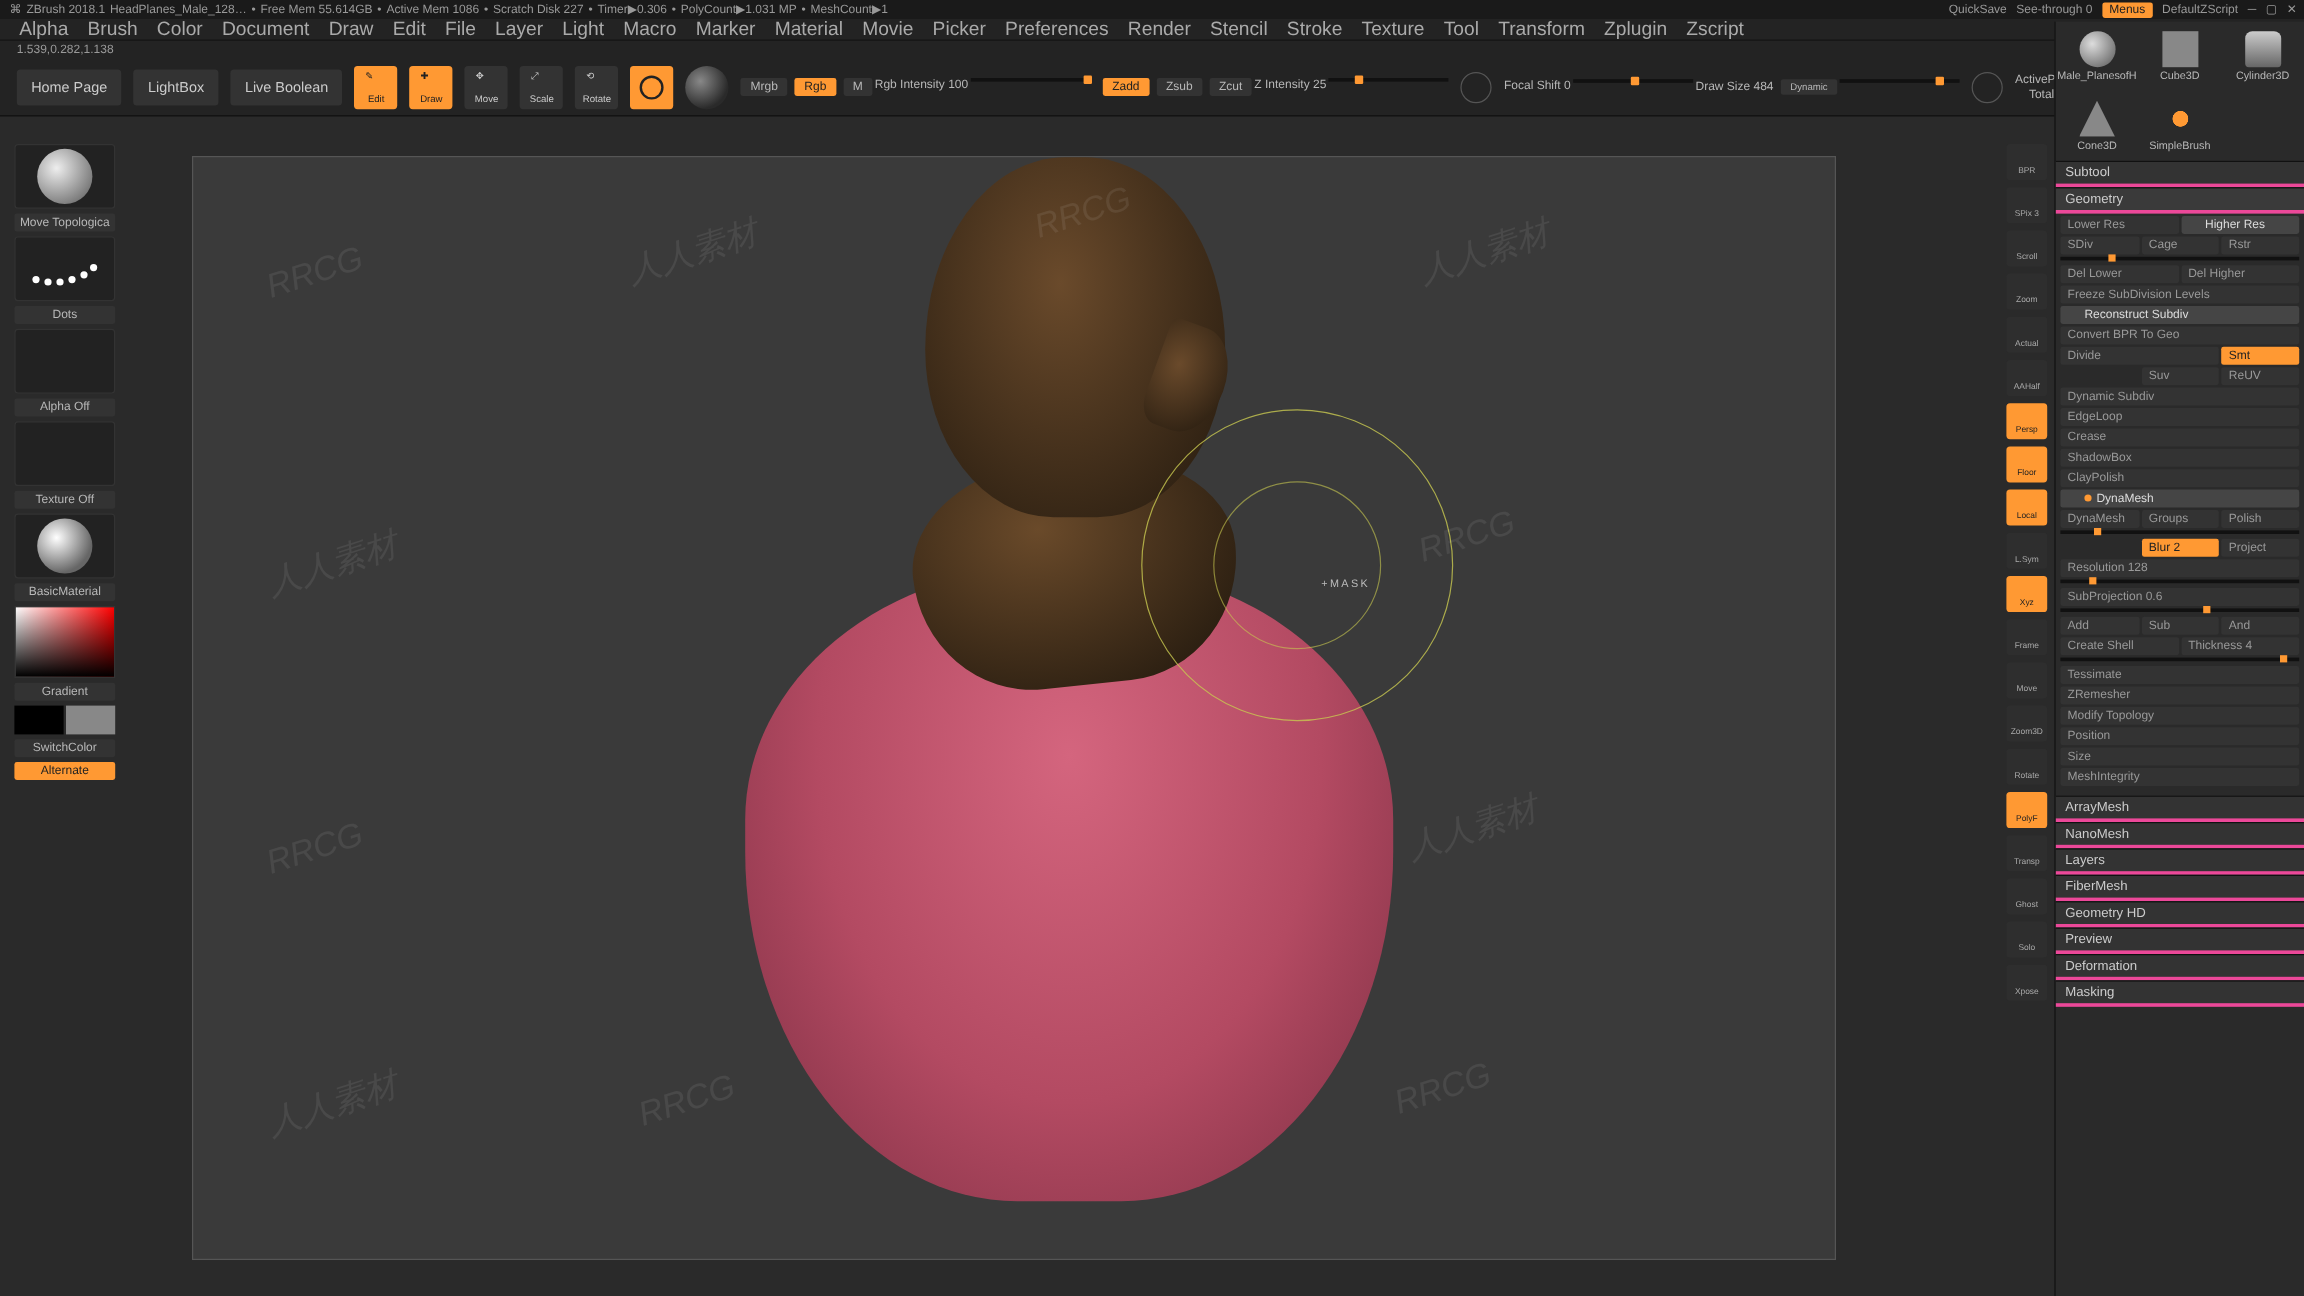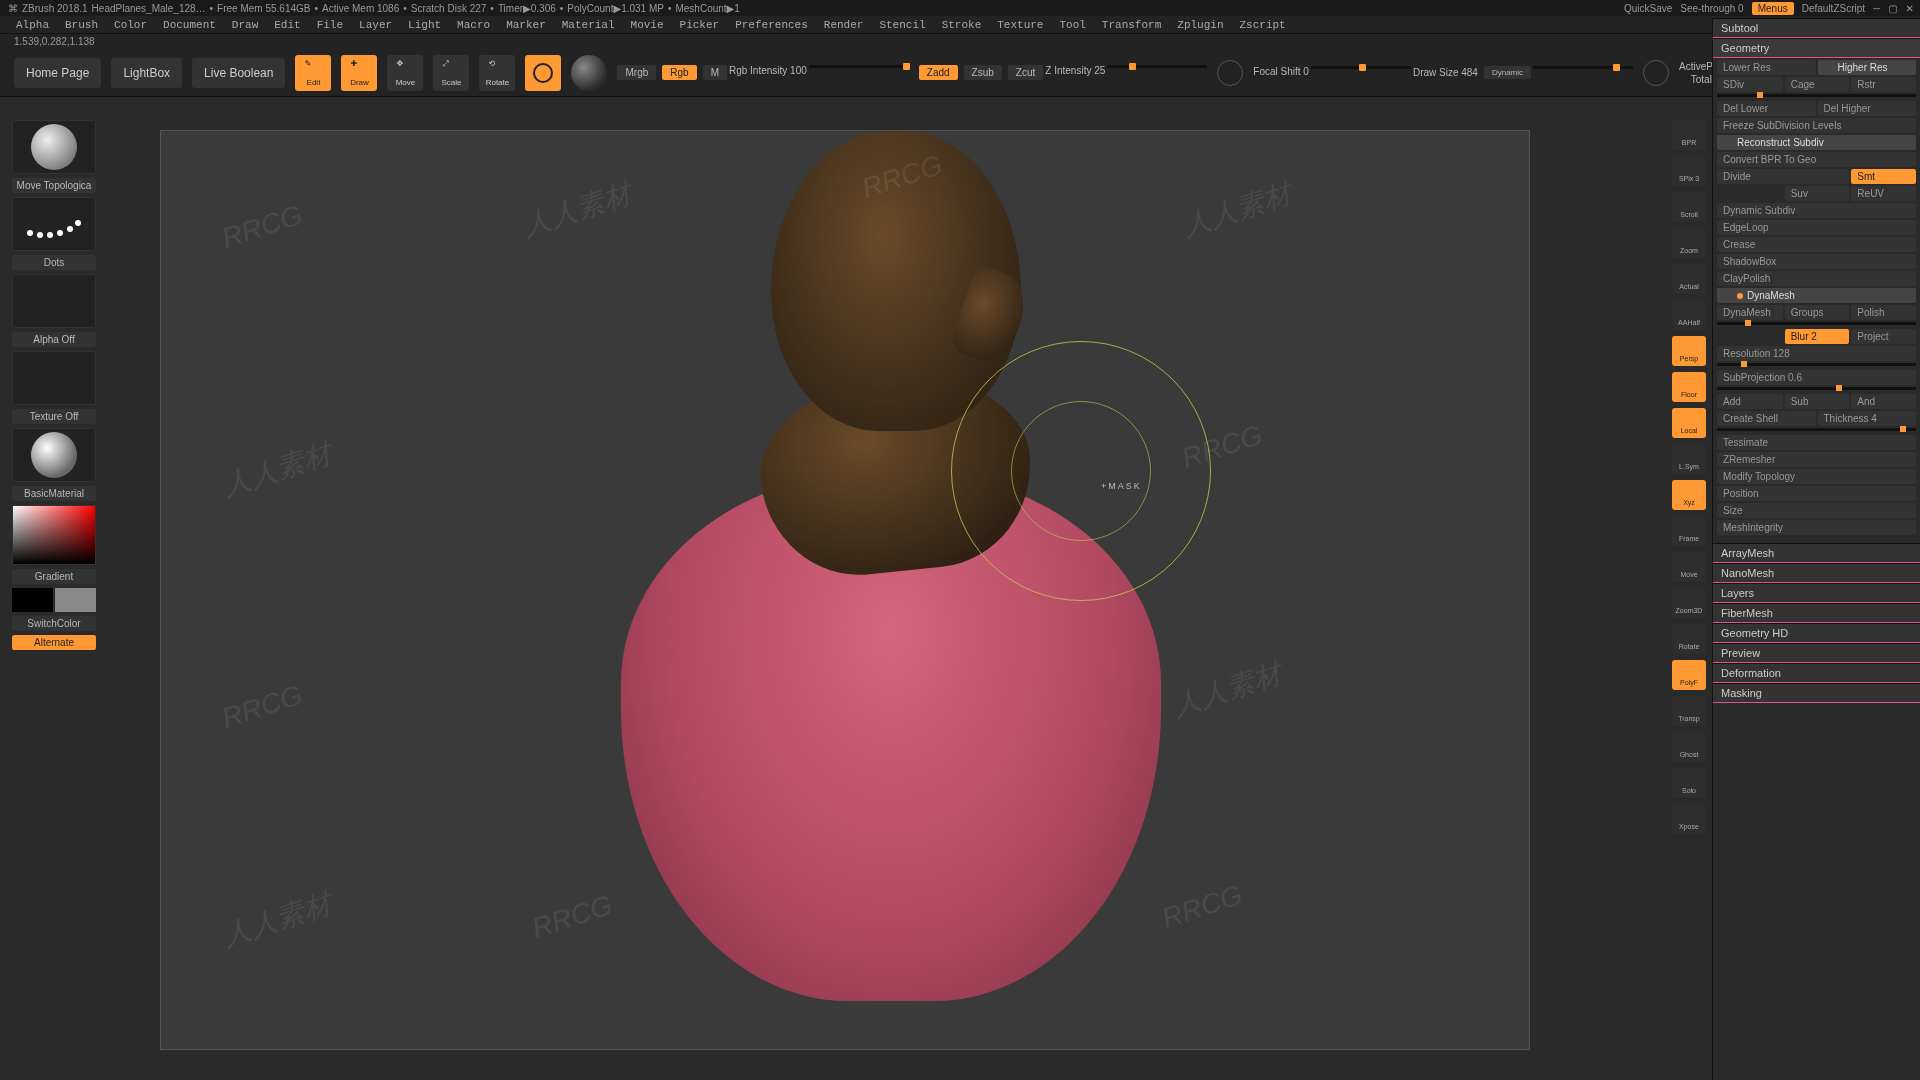--- a/index.html
+++ b/index.html
@@ -6,21 +6,21 @@
 body { background:#2a2a2a; color:#b8b8b8; width:1920px; height:1080px; overflow:hidden; font-size:11px; position:relative; }
 
 
 .titlebar { height:16px; background:#1a1a1a; color:#999; font-size:10px; padding:2px 8px; display:flex; align-items:center; gap:4px; }
 .titlebar-right { position:absolute; right:6px; top:0; display:flex; gap:8px; align-items:center; height:16px;text-align:center; }
 .titlebar-right .pill { background:#ff9933; color:#222; padding:1px 6px; border-radius:2px; }
 .titlebar-right span { font-size:10px; }
 
 
 .menubar { height:18px; background:#232323; display:flex; gap:16px; padding:2px 16px; align-items:center; border-bottom:1px solid #111; }
-.menubar span { color:#aaa; font-size:11px; cursor:pointer;font-family:Liberation Mono, monospace; }
+.menubar span { color:#aaa; font-size:16px; cursor:pointer; }
 
 
 .coord { font-size:10px; color:#999; padding:2px 14px; background:#232323; }
 
 
 .toptool { height:48px; background:#232323; display:flex; align-items:center; padding:4px 14px; gap:10px; border-bottom:1px solid #111; }
 .textbtn { background:#333; color:#ccc; padding:8px 12px; border-radius:3px; font-size:12px; cursor:pointer; }
 .iconbtn { width:36px; height:36px; background:#333; border-radius:3px; display:flex; flex-direction:column; align-items:center; justify-content:center; font-size:8px; color:#ccc; cursor:pointer; gap:1px; }
 .iconbtn.orange { background:#ff9933; color:#222; }
 .iconbtn svg, .iconbtn .ic { width:18px; height:18px; }
@@ -53,21 +53,21 @@
 
 .rightpanel { position:absolute; right:0; top:18px; width:208px; bottom:0; background:#2a2a2a; border-left:1px solid #111; overflow:hidden; }
 .quicktools { display:flex; flex-wrap:wrap; }
 .qtool { width:69px; height:58px; display:flex; flex-direction:column; align-items:center; justify-content:center; font-size:9px; gap:2px; cursor:pointer; }
 .qtool .shape { width:30px; height:30px; background:#888; }
 .qtool .shape.sphere { border-radius:50%; background:radial-gradient(circle at 35% 35%,#ddd,#555); }
 .qtool .shape.cyl { border-radius:6px 6px 3px 3px; background:linear-gradient(#ccc,#666); }
 .qtool .shape.cone { clip-path:polygon(50% 0,100% 100%,0 100%); }
 .qtool .shape.swirl { border-radius:50%; background:radial-gradient(circle,#ff9933 30%,#2a2a2a 32%); }
 
-.section-hd { background:#333; padding:3px 8px; font-size:11px; color:#ccc; border-top:1px solid #111; border-bottom:1px solid #ec4899; cursor:pointer; }
+.section-hd { background:#333; padding:3px 8px; font-size:11px; color:#ccc; border-top:1px solid #111; border-bottom:3px solid #ec4899; cursor:pointer; }
 .section-body { padding:2px 4px; display:flex; flex-direction:column; gap:2px; }
 .proprow { display:flex; gap:2px; }
 .propbtn { flex:1; background:#333; padding:2px 6px; font-size:10px; color:#999; border-radius:2px; cursor:pointer; white-space:nowrap; overflow:hidden; }
 .propbtn.half { flex:0 0 calc(50% - 1px); }
 .propbtn.third { flex:0 0 calc(33% - 1px); }
 .propbtn.orange { background:#ff9933; color:#222; }
 .propbtn.hl { background:#454545; color:#ddd;padding-left:20px; }
 .propslider { height:3px; background:#111; position:relative; margin-bottom:2px; }
 .propslider .k { position:absolute; width:6px; height:6px; top:-2px; background:#ff9933; }
 .dot { width:6px; height:6px; background:#ff9933; border-radius:50%; display:inline-block; margin-right:4px; }
@@ -364,20 +364,42 @@
       <div class="mic" style="background: currentcolor; opacity: 0;"></div>
       <span>Solo</span>
     </div>
     <div class="rtbtn">
       <div class="mic" style="background: currentcolor; opacity: 0;"></div>
       <span>Xpose</span>
     </div>
   </div>
 
 <div class="rightpanel">
+  <div class="quicktools" id="quicktools">
+      <div class="qtool">
+        <div class="shape sphere"></div>
+        <span>Male_PlanesofH</span>
+      </div>
+      <div class="qtool">
+        <div class="shape cube"></div>
+        <span>Cube3D</span>
+      </div>
+      <div class="qtool">
+        <div class="shape cyl"></div>
+        <span>Cylinder3D</span>
+      </div>
+      <div class="qtool">
+        <div class="shape cone"></div>
+        <span>Cone3D</span>
+      </div>
+      <div class="qtool">
+        <div class="shape swirl"></div>
+        <span>SimpleBrush</span>
+      </div>
+    </div>
 
   <div class="section-hd">Subtool</div>
   <div class="section-hd" style="background:#3a3a3a">Geometry</div>
   <div class="section-body">
     <div class="proprow">
       <div class="propbtn half">Lower Res</div>
       <div class="propbtn half hl">Higher Res</div>
     </div>
     <div class="proprow">
       <div class="propbtn">SDiv</div>

